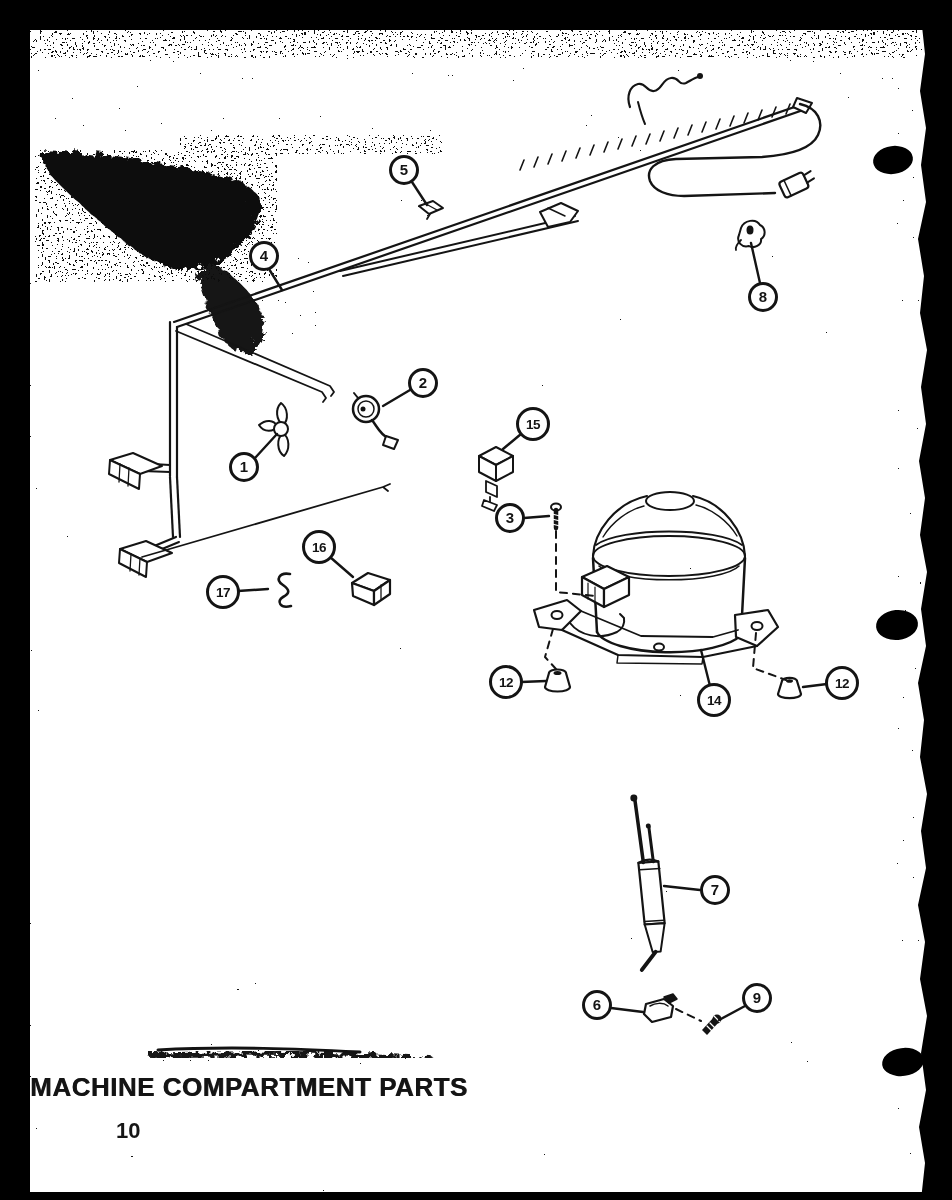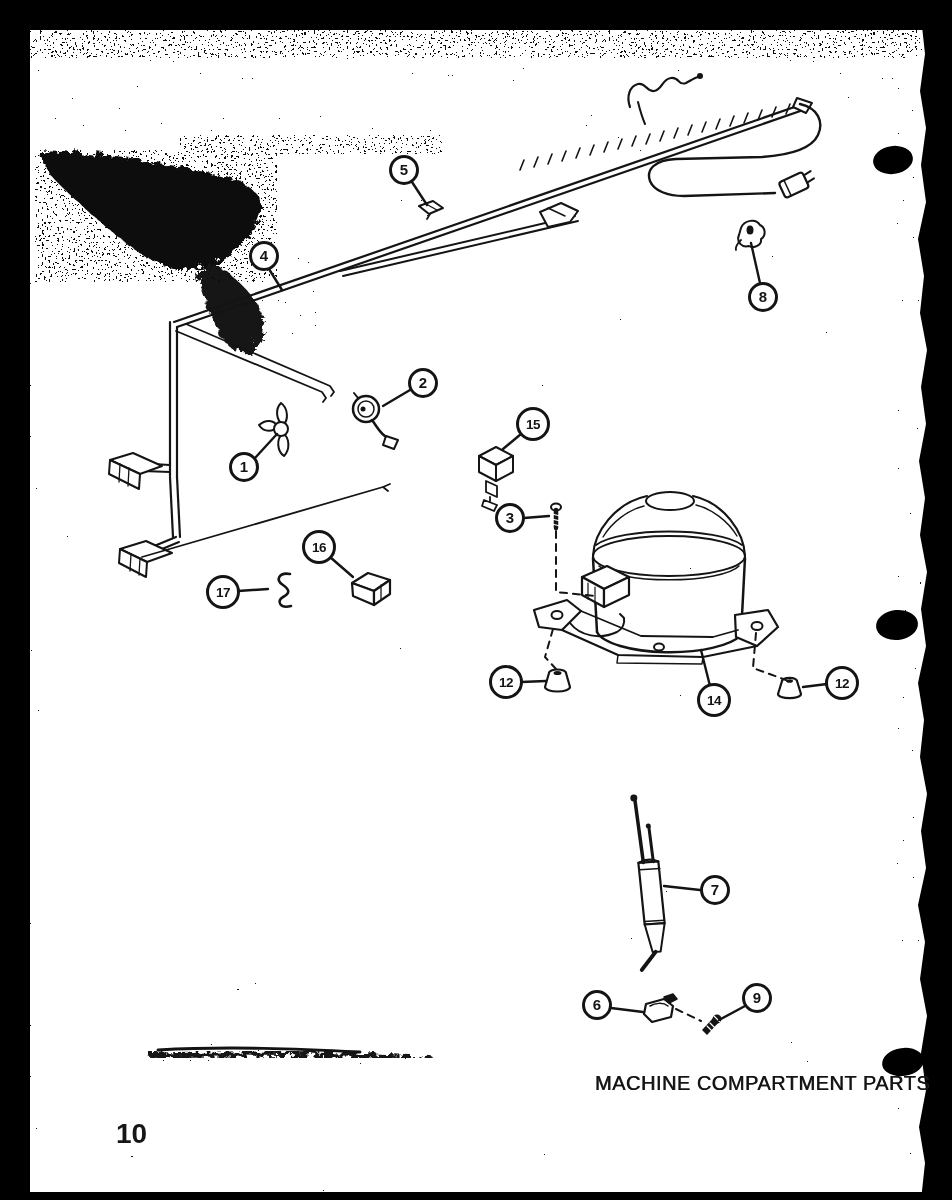--- a/index.html
+++ b/index.html
@@ -2,26 +2,26 @@
 <html><head>
 <meta charset="utf-8">
 <style>
   html,body{margin:0;padding:0;background:#888;}
   #page{
     position:relative;width:952px;height:1200px;background:#ffffff;
     overflow:hidden;font-family:"Liberation Sans",sans-serif;
   }
   #diagram-svg{position:absolute;left:0;top:0;}
   .page-title{
-    position:absolute;left:30px;width:900px;top:1072px;text-align:right;
-    font-size:20px;font-weight:normal;color:#141414;letter-spacing:.5px;
+    position:absolute;left:30px;width:900px;top:1072px;text-align:left;
+    font-size:26px;font-weight:bold;color:#141414;letter-spacing:.5px;
     transform:scaleY(.97);text-shadow:.6px .6px 0 #2a2a2a;
   }
   .page-number{
-    position:absolute;left:116px;top:1118px;font-size:28px;font-weight:bold;color:#161616;
+    position:absolute;left:116px;top:1118px;font-size:22px;font-weight:bold;color:#161616;
   }
 </style>
 </head>
 <body>
 
 <div id="page">
 
 <svg id="diagram-svg" width="952" height="1200" viewBox="0 0 952 1200" stroke-linecap="round" stroke-linejoin="round">
   <defs>
     <filter id="nz-d" x="-2%" y="-2%" width="104%" height="104%">

